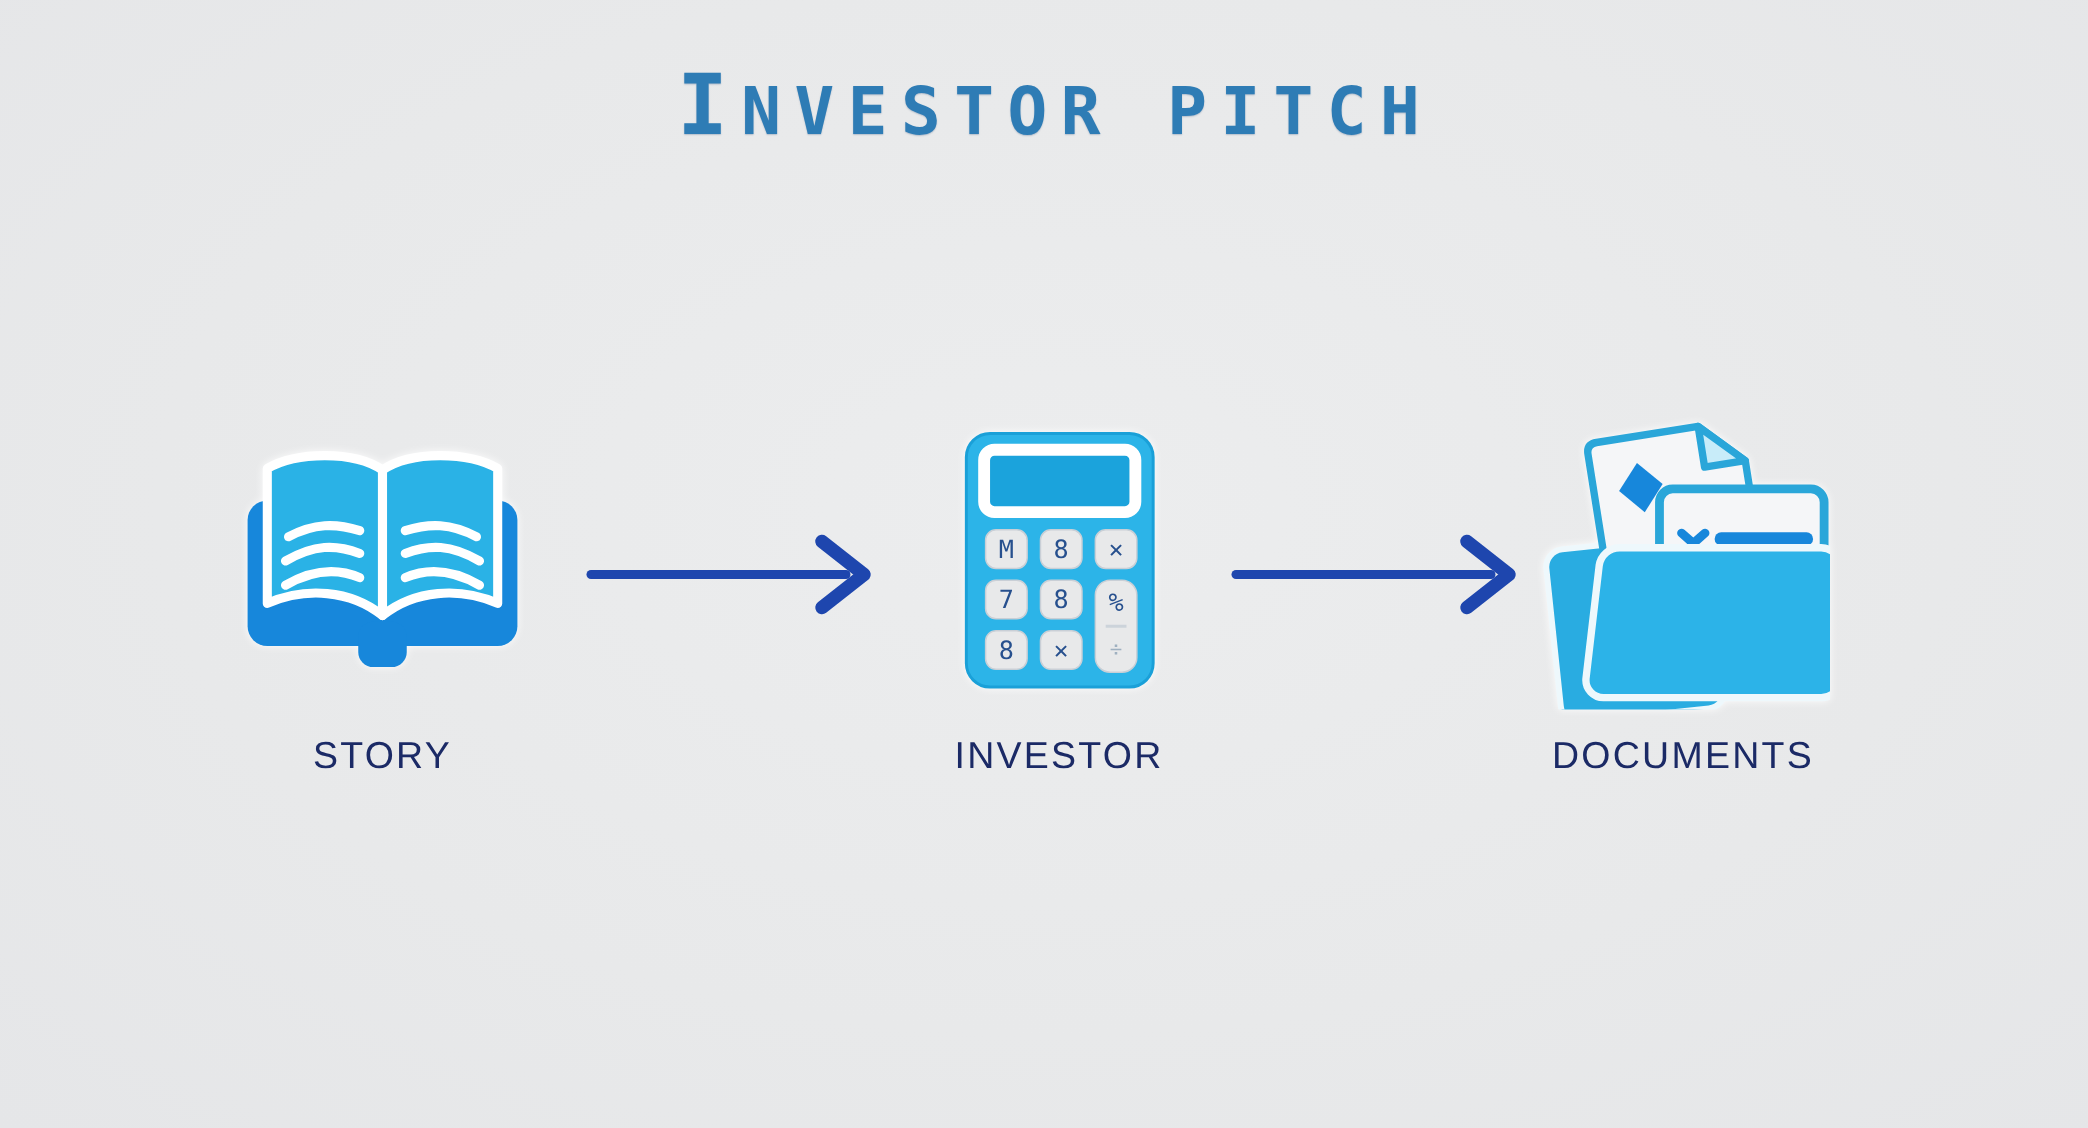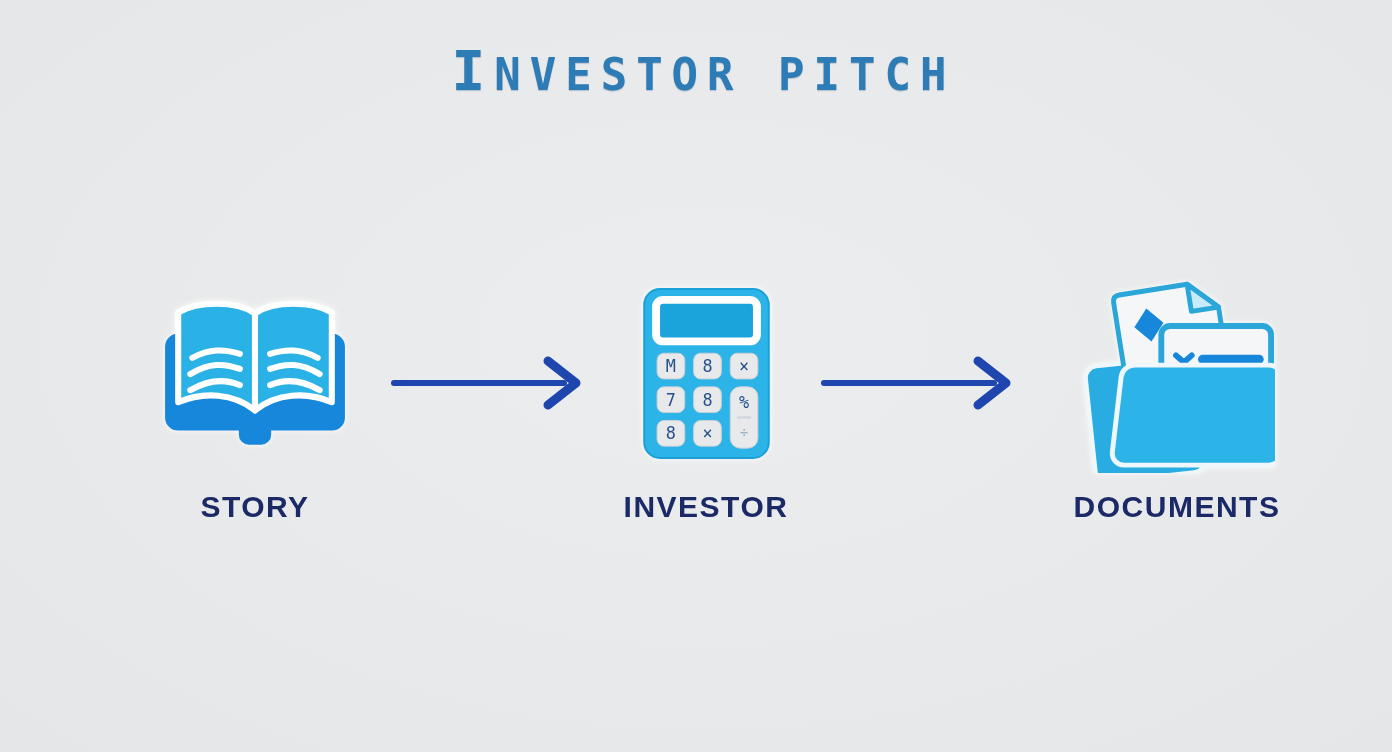--- a/index.html
+++ b/index.html
@@ -29,32 +29,32 @@
   .step {
     position: absolute;
     top: 272px;
     width: 230px;
     display: flex;
     flex-direction: column;
     align-items: center;
   }
   .step-1 { left: 140px; }
   .step-2 { left: 591px; }
-  .step-3 { left: 1062px; }
+  .step-3 { left: 1007px; }
   .icon-box {
     height: 202px;
     display: flex;
     align-items: center;
     justify-content: center;
   }
   .icon-box svg { filter: drop-shadow(0 0 3px rgba(255,255,255,0.9)); }
   .step-label {
     margin-top: 16px;
-    font-size: 30px;
-    font-weight: bold;
+    font-size: 25px;
+    font-weight: normal;
     letter-spacing: 1.5px;
     color: #1b2a66;
   }
   .connector {
     position: absolute;
     top: 352px;
     width: 205px; height: 60px;
   }
   .connector-1 { left: 388px; }
   .connector-2 { left: 818px; }

